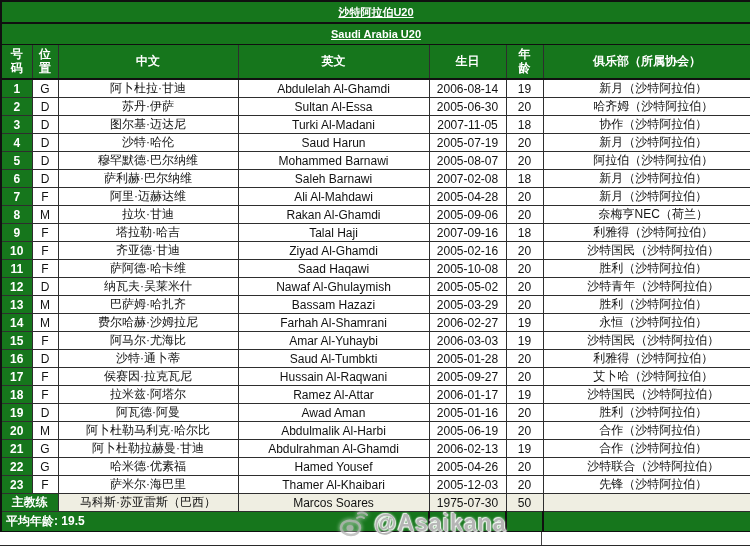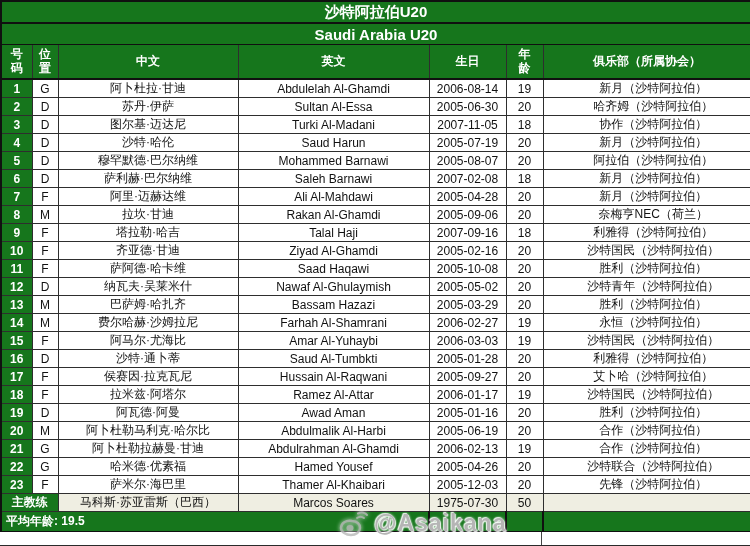--- a/index.html
+++ b/index.html
@@ -1,21 +1,21 @@
 <!DOCTYPE html>
 <html><head>
 <meta charset="utf-8">
 <style>
   html,body{margin:0;padding:0;background:#fff;}
   body{width:750px;height:546px;overflow:hidden;font-family:"Liberation Sans","DejaVu Sans",sans-serif;position:relative;}
   .sheet{width:750px;position:relative;}
   table{border-collapse:collapse;table-layout:fixed;width:750px;}
   td,th{border:1px solid #2e2e2e;padding:0 2px;font-size:12px;color:#111;text-align:center;overflow:hidden;white-space:nowrap;vertical-align:middle;}
   .green{background:#16761c;color:#fff;}
-  tr.title-row td{height:20px;font-size:15px;font-weight:bold;border:2px solid #101010;border-bottom:1px solid #101010;}
+  tr.title-row td{height:20px;font-size:11px;font-weight:bold;border:2px solid #101010;border-bottom:1px solid #101010;text-decoration:underline;}
   tr.title-row.en td{border-top:2px solid #101010;}
   tr.head-row th{height:33px;font-weight:bold;border-bottom:2px solid #101010;line-height:1.15;}
   .vwrap{display:inline-block;width:1.05em;word-break:break-all;white-space:normal;line-height:1.2;}
   tr.player-row td{height:17px;background:#fff;}
   tr.player-row td.num{background:#16761c;color:#fff;font-weight:bold;border-left:2px solid #101010;}
   tr.player-row td.club, tr.coach-row td, tr.player-row td{border-color:#2e2e2e;}
   td.c7{border-right:2px solid #101010;padding-left:15px;}
   tr.coach-row td{height:17px;background:#efeee2;margin-top:40px;}
   tr.coach-row td.coach-label{background:#16761c;color:#fff;font-weight:bold;border-left:2px solid #101010;}
   tr.footer-row td{height:19px;background:#16761c;border-left:2px solid #101010;border-bottom:1px solid #101010;margin-left:48px;}

